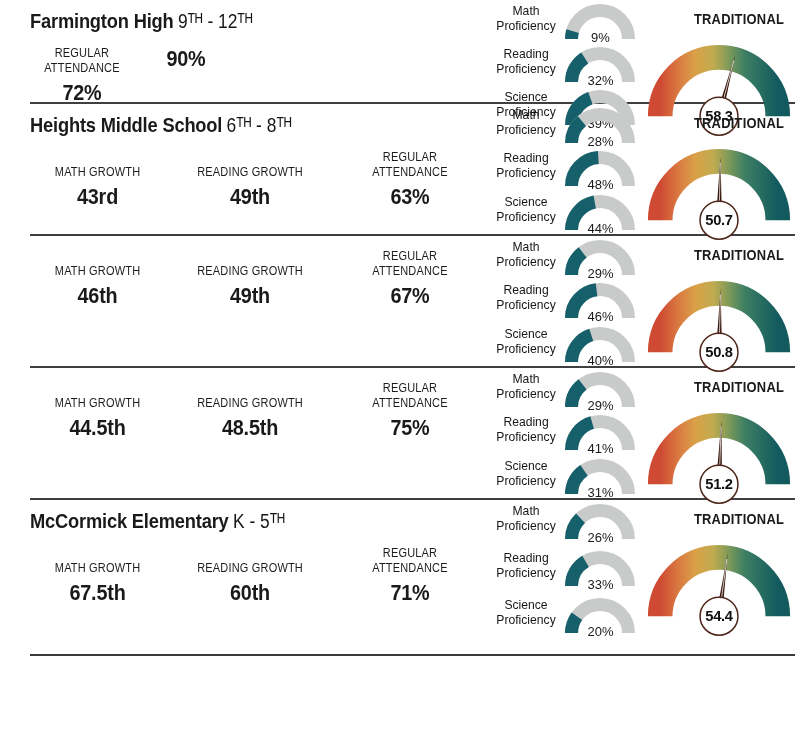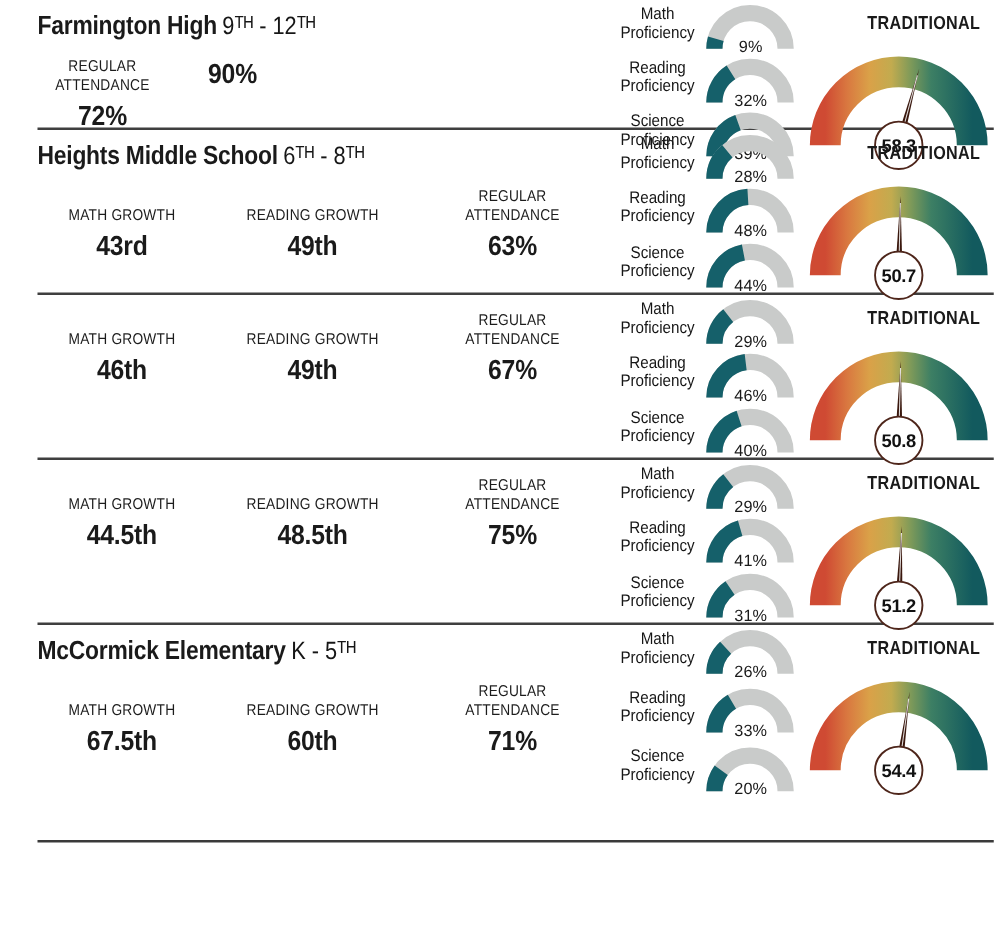--- a/index.html
+++ b/index.html
@@ -11,21 +11,21 @@
   #report{width:800px;}
   .row{
     display:flex;
     height:132px;
     box-sizing:border-box;
     margin-left:30px;
     margin-right:5px;
     border-bottom:2px solid #3f3f3f;
   }
   .row.h1{height:104px;}
-  .row.h5{height:174px;border-bottom-color:#3a3a3a;}
+  .row.h5{height:156px;border-bottom-color:#3a3a3a;}
   
   .left{flex:0 0 455px;box-sizing:border-box;}
   .title{margin:0;padding-top:9px;font-size:21px;white-space:nowrap;}
   .title-inner{display:inline-block;transform:scaleX(.87);transform-origin:0 50%;}
   .name{font-weight:800;letter-spacing:-.2px;}
   .grades{font-weight:400;font-size:20px;margin-left:5px;color:#161616;}
   .stats{display:grid;margin-top:8px;}
   .cols-4{grid-template-columns:104px 104px 128px 114px;}
   .cols-3{grid-template-columns:135px 160px 150px;column-gap:5px;}
   .stat{text-align:center;}

